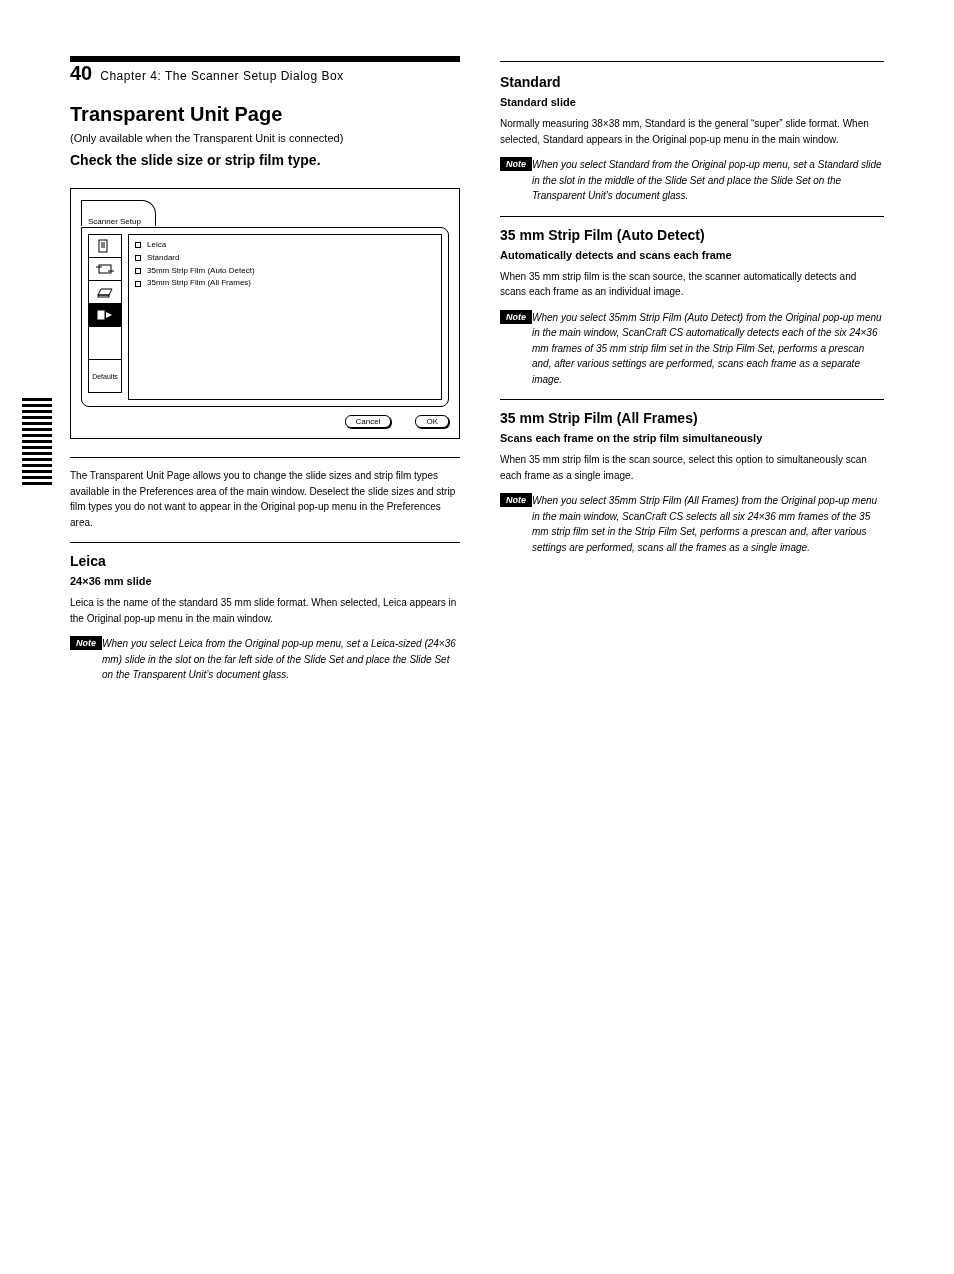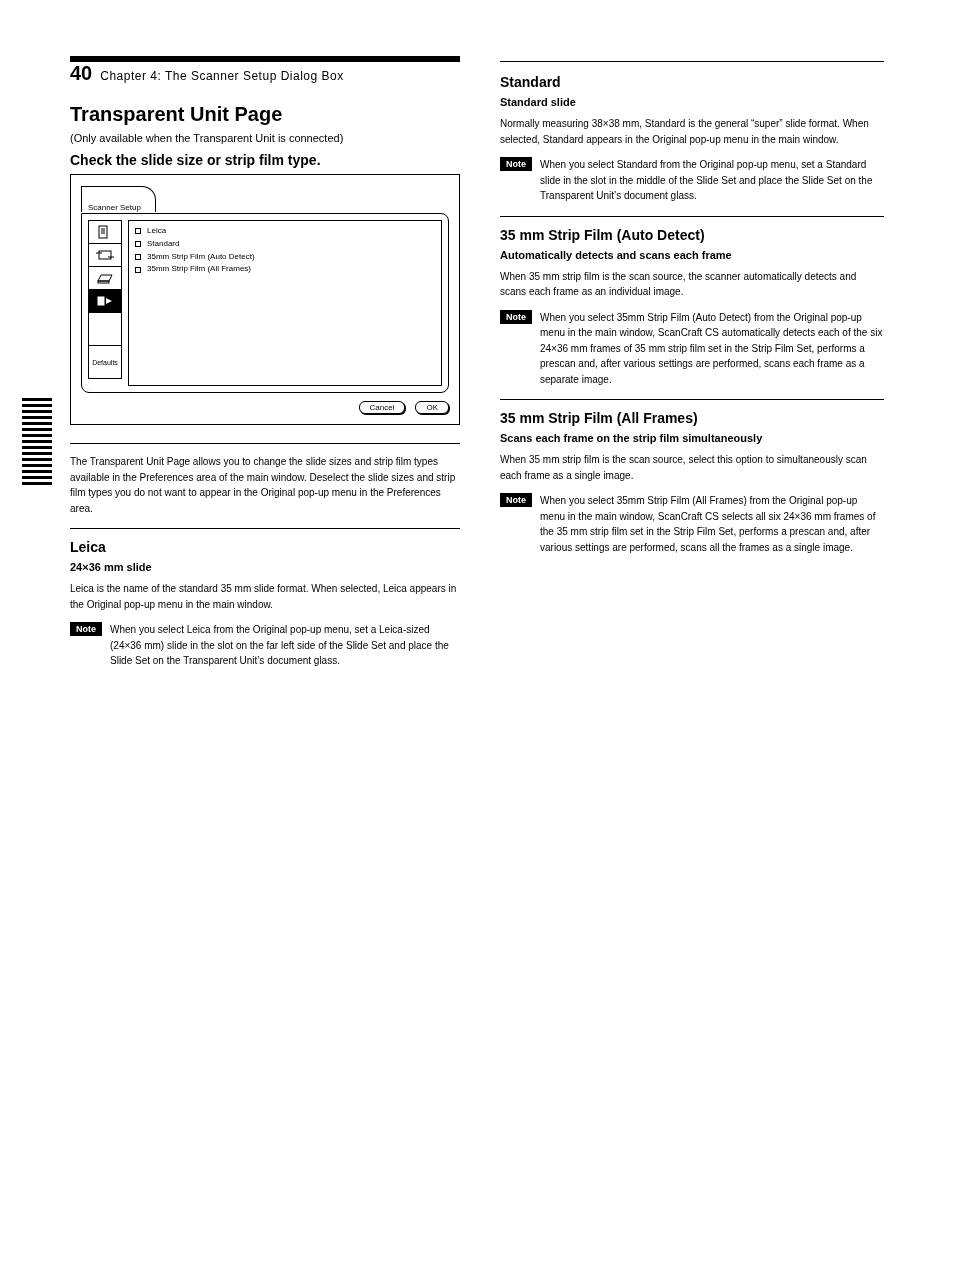--- a/index.html
+++ b/index.html
@@ -59,21 +59,21 @@
     font-weight: 700;
     margin: 18px 0 6px 0;
   }
   .subtitle {
     font-size: 11px;
     margin-bottom: 8px;
   }
   .kicker {
     font-size: 14px;
     font-weight: 700;
-    margin-bottom: 6px;
+    margin-bottom: 20px;
   }
 
   
   .figure {
     border: 1px solid #000;
     padding: 10px;
     margin: 6px 0 18px 0;
     background: #fff;
   }
   .tabset { position: relative; }
@@ -116,21 +116,21 @@
     border: 1px solid #000;
     padding: 4px 6px;
     font-size: 8px;
     line-height: 1.6;
   }
   .opt { display: flex; align-items: center; gap: 6px; }
   .opt .sq { width: 6px; height: 6px; border: 1px solid #000; display: inline-block; }
   .fig-footer {
     display: flex;
     justify-content: flex-end;
-    gap: 10px;
+    gap: 24px;
     margin-top: 8px;
     font-size: 8px;
   }
   .winbtn {
     border: 1px solid #000;
     border-radius: 6px;
     padding: 1px 10px;
     box-shadow: 1px 1px 0 #000;
     background: #fff;
   }
@@ -144,21 +144,21 @@
     font-size: 14px;
     font-weight: 700;
     margin: 2px 0 6px 0;
   }
   .lead {
     font-size: 11px;
     font-weight: 700;
     margin-bottom: 6px;
   }
 
-  .note-row { display: flex; align-items: flex-start; gap: 8px; margin: 10px 0 6px 0; }
+  .note-row { display: flex; align-items: flex-start; margin: 10px 0 6px 0; font-style: italic; }
   .note-badge {
     background: #000; color: #fff;
     font-size: 9px; font-weight: 700;
     padding: 2px 6px;
     flex: 0 0 auto;
   }
   .note-text { font-size: 10px; line-height: 1.55; }
 
   
   .rcol hr.rule:first-child { margin-top: 0; }

